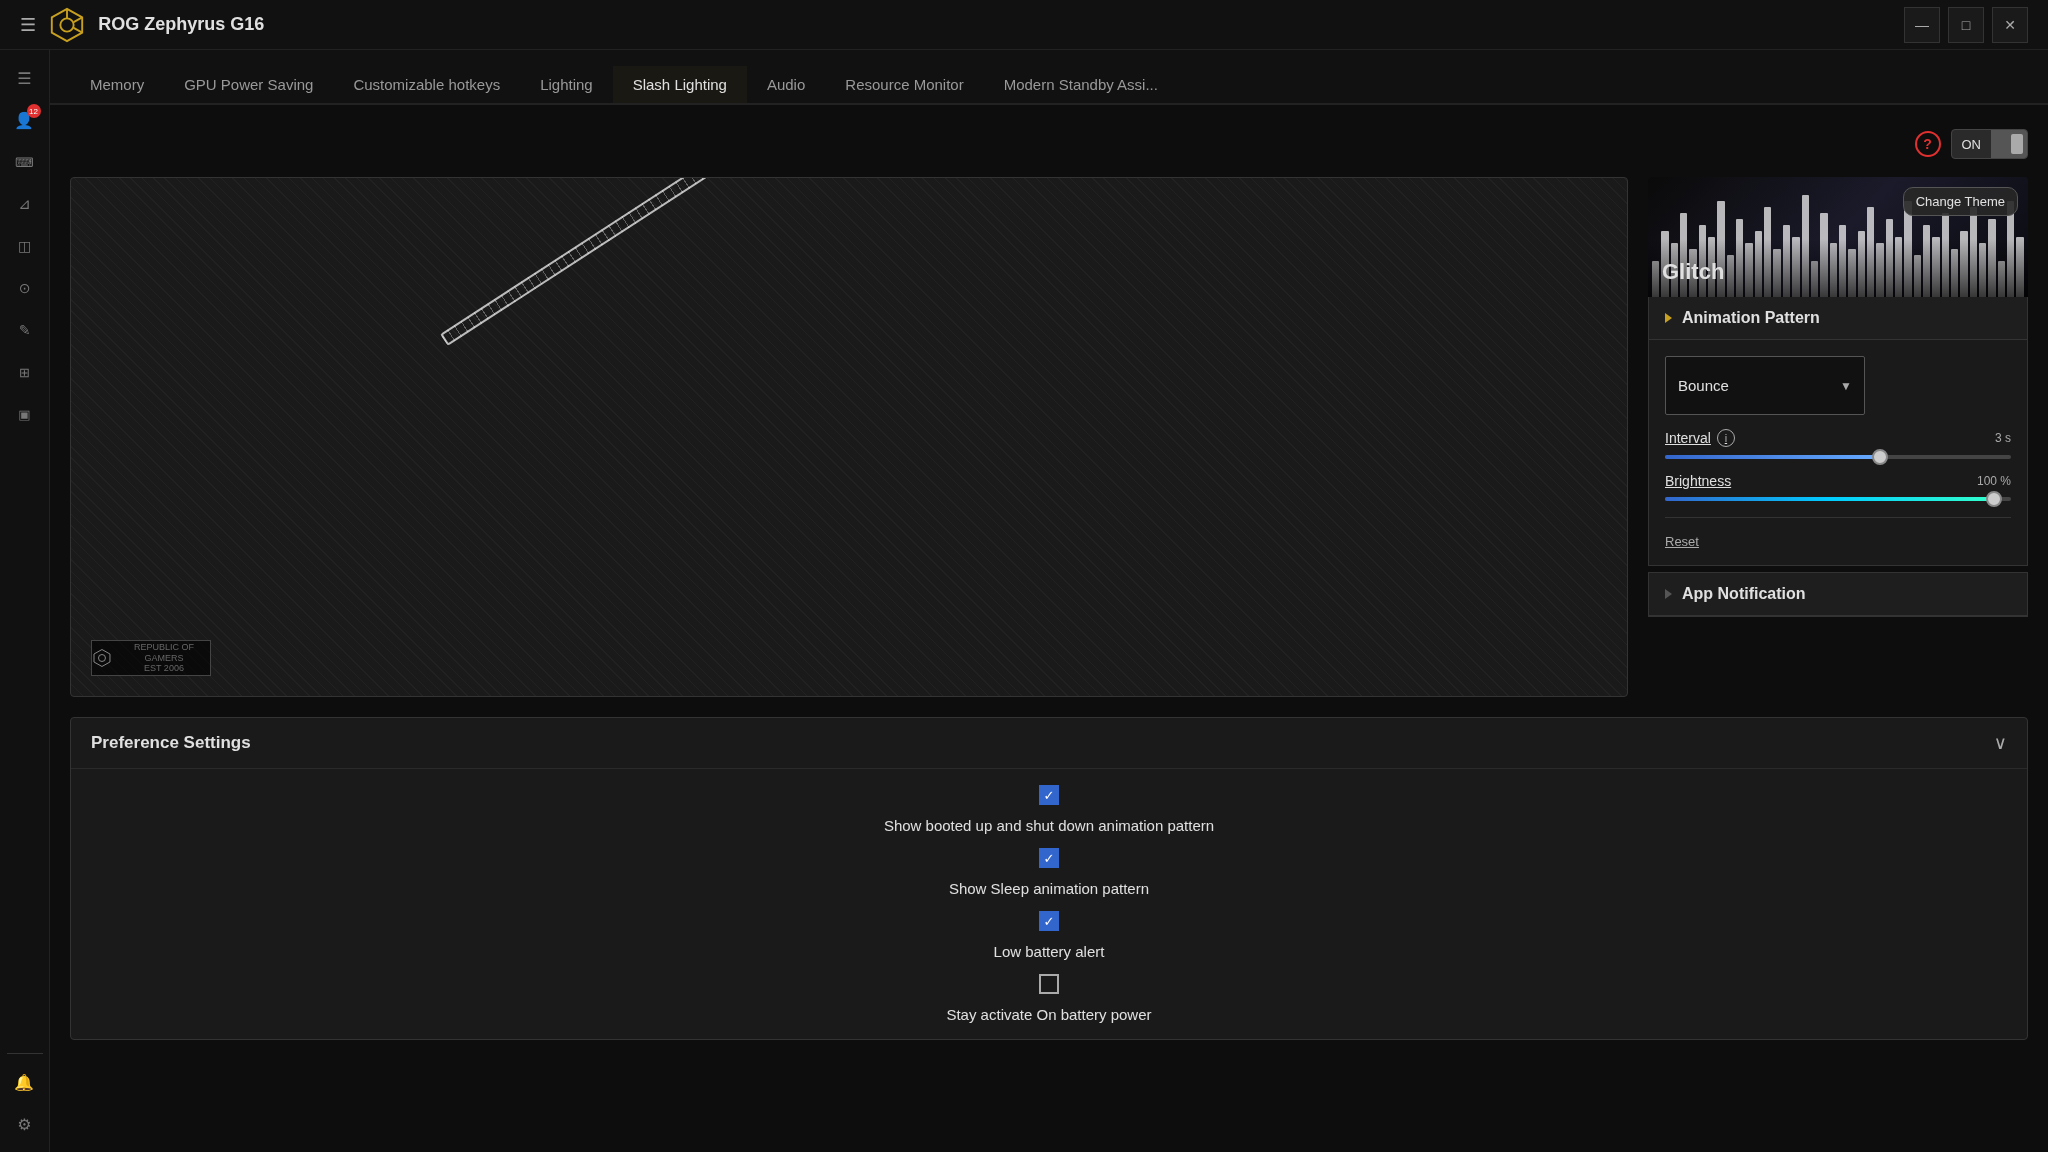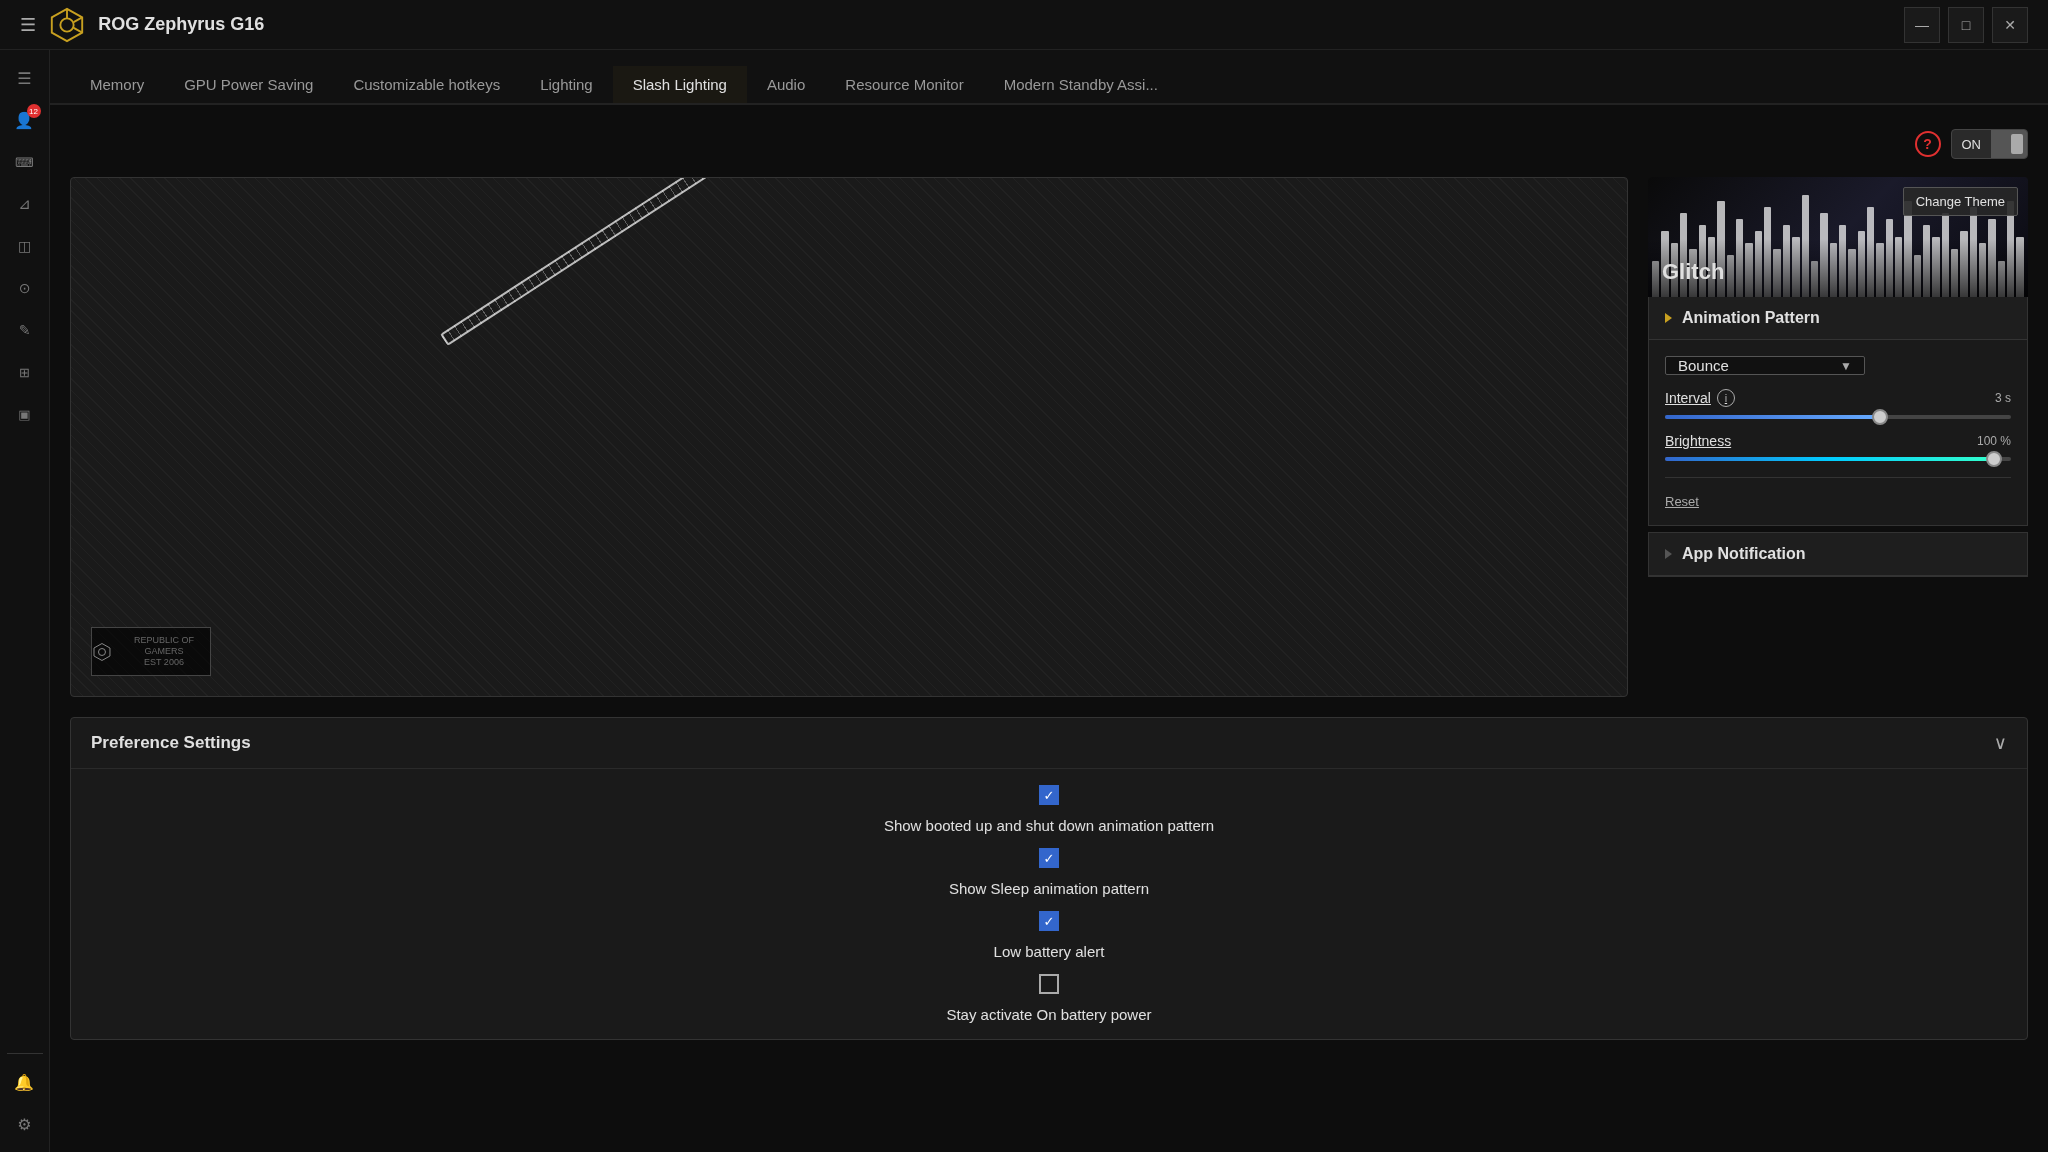--- a/index.html
+++ b/index.html
@@ -206,21 +206,21 @@
         rgba(255,255,255,0.3) 1px,
         transparent 1px,
         transparent 8px
       );
     }
     .rog-logo-preview {
       position: absolute;
       bottom: 20px;
       left: 20px;
       width: 120px;
-      height: 49px;
+      height: 36px;
       border: 1px solid #444;
       background: rgba(0,0,0,0.6);
       display: flex;
       align-items: center;
       justify-content: center;
       gap: 6px;
     }
     .rog-logo-preview svg {
       width: 22px;
       height: 22px;
@@ -339,21 +339,21 @@
     .change-theme-btn {
       position: absolute;
       top: 10px;
       right: 10px;
       background: rgba(40,40,40,0.9);
       border: 1px solid #555;
       color: #e0e0e0;
       padding: 6px 12px;
       font-size: 13px;
       cursor: pointer;
-      border-radius: 2px;
+      border-radius: 10px;
     }
 
     
     .section-panel {
       background: #1a1a1a;
       border: 1px solid #333;
       border-top: none;
     }
     .section-header {
       display: flex;
@@ -382,21 +382,21 @@
       flex-direction: column;
       gap: 14px;
     }
 
     
     .dropdown-select {
       width: 200px;
       background: #111;
       border: 1px solid #555;
       color: #e0e0e0;
-      padding: 0 12px;
+      padding: 20px 12px;
       font-size: 15px;
       display: flex;
       align-items: center;
       justify-content: space-between;
       cursor: pointer;
       border-radius: 2px;
     }
     .dropdown-arrow {
       font-size: 12px;
       color: #aaa;

